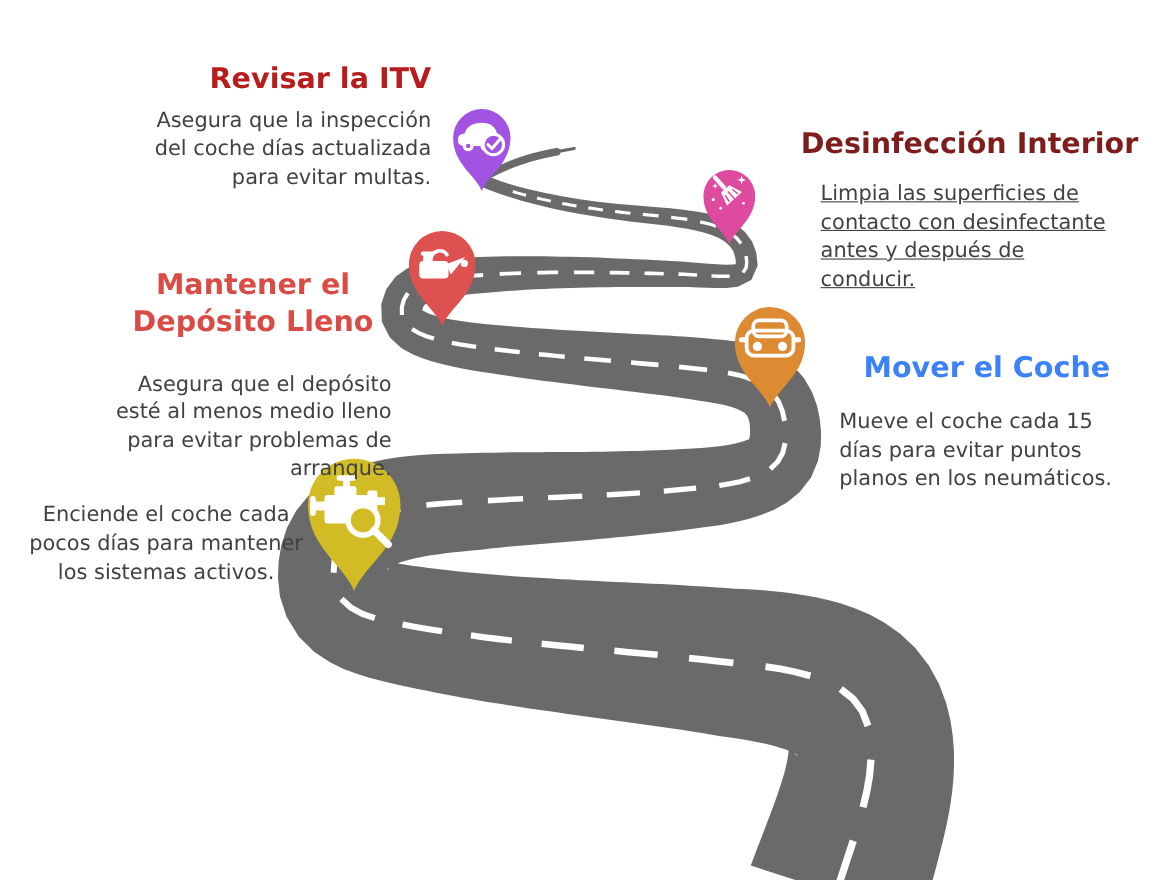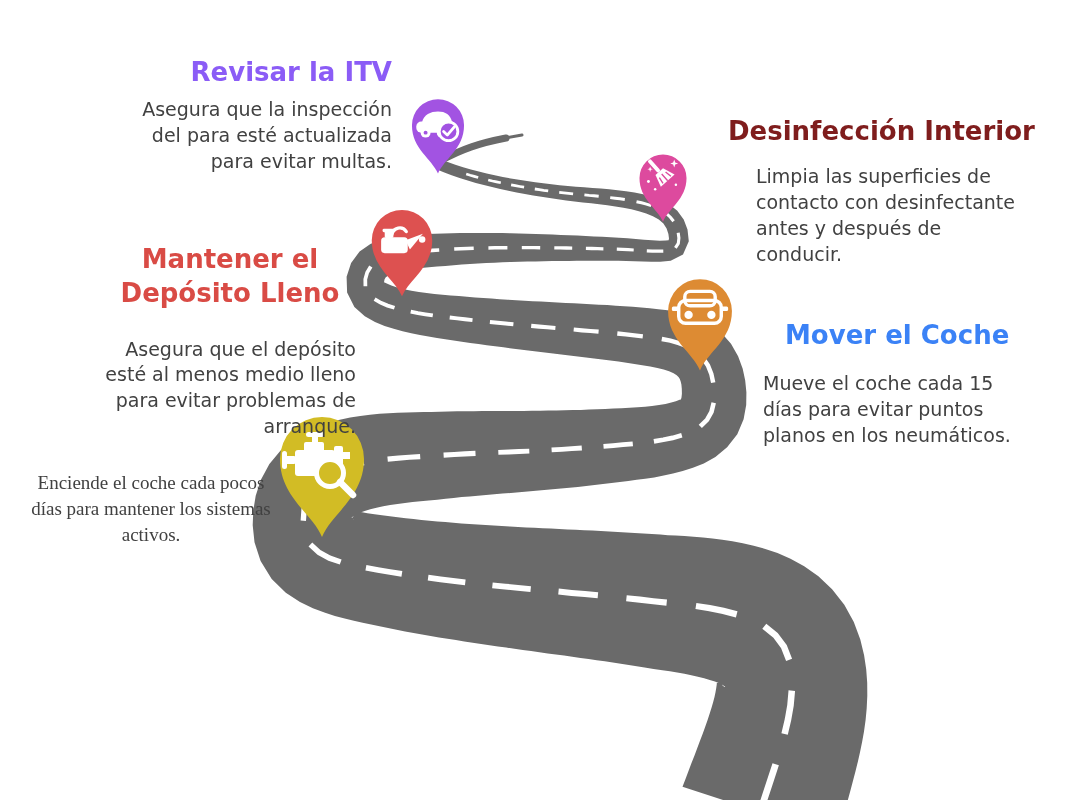--- a/index.html
+++ b/index.html
@@ -10,29 +10,29 @@
   .tblock{position:absolute;z-index:4;}
   .tblock h2{margin:0;font-size:26px;line-height:1.32;font-weight:bold;letter-spacing:0px;}
   .tblock p{margin:0;font-size:19px;line-height:1.36;color:var(--body-text,#414141);}
   .align-right{text-align:right;}
   .align-left{text-align:left;}
   .align-center{text-align:center;}
   .t-itv{top:55px;right:675px;width:272px;}
   .t-itv p{margin-top:8px;}
   .t-desinfeccion{top:114px;left:728px;width:312px;}
   .t-desinfeccion h2{white-space:nowrap;}
-  .t-desinfeccion p{margin-top:16px;margin-left:28px;width:262px;}
+  .t-desinfeccion p{margin-top:16px;margin-left:18px;width:262px;text-decoration:underline;}
   .t-deposito{top:202px;right:711px;width:252px;}
   .t-deposito h2{text-align:center;margin-top:40px;}
   .t-deposito p{margin-top:26px;}
   .t-mover{top:318px;left:763px;width:258px;}
   .t-mover h2{margin-left:22px;}
   .t-mover p{margin-top:19px;width:252px;}
   .t-arranques{top:446px;left:25px;width:252px;}
-  .t-arranques p{margin-top:24px;font-family:Liberation Serif, serif;}
+  .t-arranques p{margin-top:10px;}
 </style>
 </head>
 <body>
 
 <div class="stage">
 
   <svg class="roadlayer" width="1067" height="800" viewBox="0 0 1067 800">
     <path id="road-center" fill="none" stroke="none" d="M 438 164
          C 480 182 540 191 585 195
          C 640 200 672 205 678 232
@@ -174,22 +174,22 @@
         <rect x="10" y="42" width="5" height="18" rx="2.5"></rect>
         <rect x="62" y="37" width="9" height="24" rx="2"></rect>
         <rect x="70" y="43" width="8" height="7"></rect>
       </g>
       <circle cx="58" cy="64" r="13.5" stroke="#ffffff" stroke-width="5" fill="#d2bc25"></circle>
       <path d="M68 73 L81 86" stroke="#ffffff" stroke-width="6.5" stroke-linecap="round"></path>
     </g>
   </svg>
 
   <div class="tblock t-itv align-right">
-    <h2 style="color: #8b5cf6;">Revisar la ITV</h2>
-    <p>Asegura que la inspección del para esté actualizada para evitar multas.</p>
+    <h2 style="color: #b91c1c;">Revisar la ITV</h2>
+    <p>Asegura que la inspección del coche días actualizada para evitar multas.</p>
   </div>
 
   <div class="tblock t-desinfeccion align-left">
     <h2 style="color: #7f1d1d;">Desinfección Interior</h2>
     <p>Limpia las superficies de contacto con desinfectante antes y después de conducir.</p>
   </div>
 
   <div class="tblock t-deposito align-right">
     <h2 style="color: rgb(217, 75, 69);">Mantener el Depósito Lleno</h2>
     <p>Asegura que el depósito esté al menos medio lleno para evitar problemas de arranque.</p>

